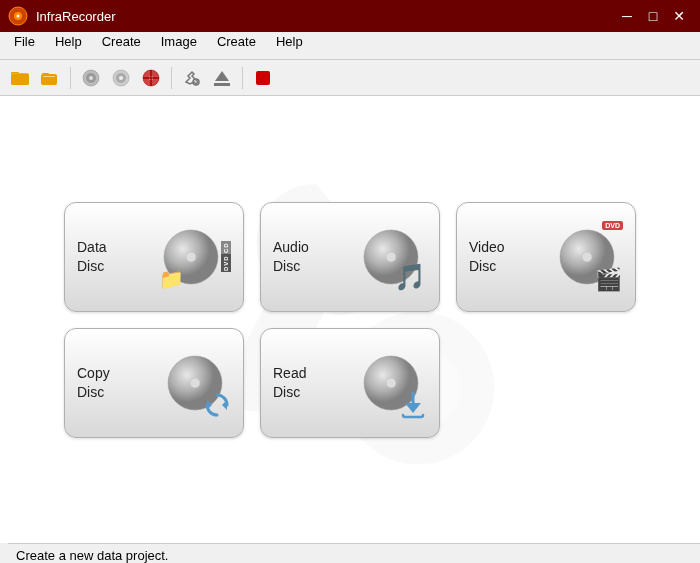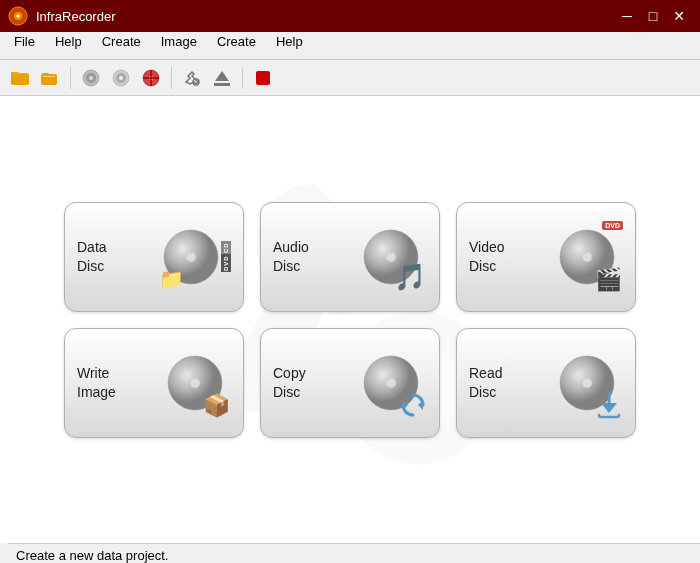--- a/index.html
+++ b/index.html
@@ -345,37 +345,20 @@
           </defs>
           <circle cx="29" cy="29" r="27" fill="url(#disc3)" stroke="#999" stroke-width="0.5"></circle>
           <circle cx="29" cy="29" r="5" fill="#ddd" stroke="#bbb" stroke-width="0.5"></circle>
         </svg>
 
         <span style="position:absolute; top:0; right:0; background:#c44; color:white; font-size:7px; font-weight:bold; padding:1px 3px; border-radius:2px;">DVD</span>
         <span style="position:absolute; bottom:0; right:0; font-size:22px;">🎬</span>
       </span>
     </button>
 
-    <button class="disc-btn">
-      <span class="disc-btn-label">Write<br>Image</span>
-      <span class="disc-btn-icon" style="position:relative; display:flex; align-items:center; width:72px; height:72px;">
-        <svg width="58" height="58" viewBox="0 0 58 58">
-          <defs>
-            <radialGradient id="disc4" cx="35%" cy="35%">
-              <stop offset="0%" stop-color="#e8e8e8"></stop>
-              <stop offset="60%" stop-color="#b0b0b0"></stop>
-              <stop offset="100%" stop-color="#808080"></stop>
-            </radialGradient>
-          </defs>
-          <circle cx="29" cy="29" r="27" fill="url(#disc4)" stroke="#999" stroke-width="0.5"></circle>
-          <circle cx="29" cy="29" r="5" fill="#ddd" stroke="#bbb" stroke-width="0.5"></circle>
-        </svg>
-        <span style="position:absolute; bottom:0; right:0; font-size:22px;">📦</span>
-      </span>
-    </button>
 
     <button class="disc-btn">
       <span class="disc-btn-label">Copy<br>Disc</span>
       <span class="disc-btn-icon" style="position:relative; display:flex; align-items:center; width:72px; height:72px;">
         <svg width="58" height="58" viewBox="0 0 58 58">
           <defs>
             <radialGradient id="disc5" cx="35%" cy="35%">
               <stop offset="0%" stop-color="#e8e8e8"></stop>
               <stop offset="60%" stop-color="#b0b0b0"></stop>
               <stop offset="100%" stop-color="#808080"></stop>

